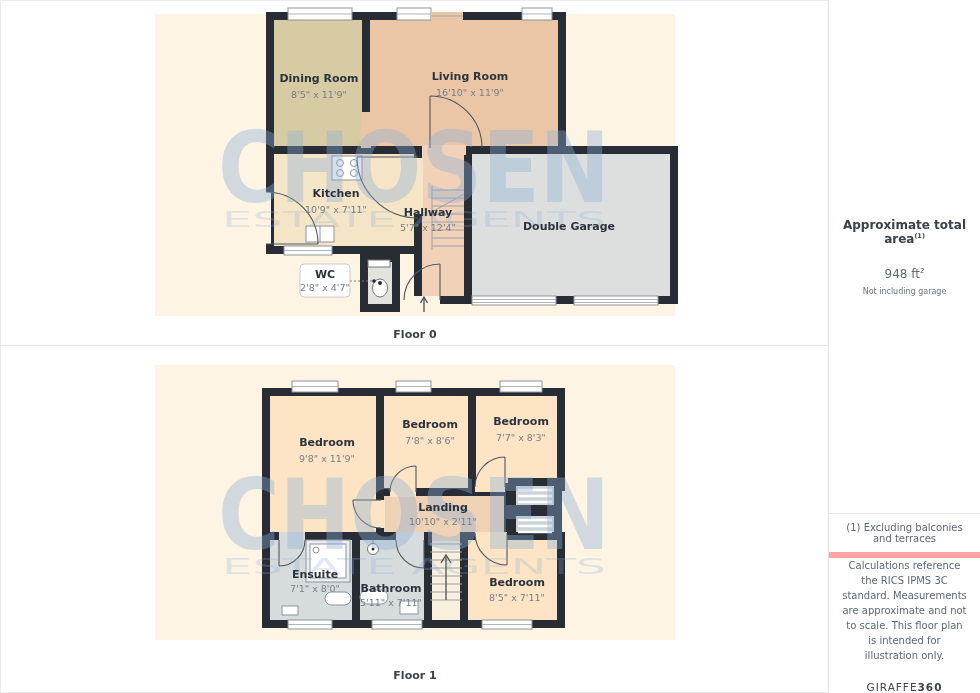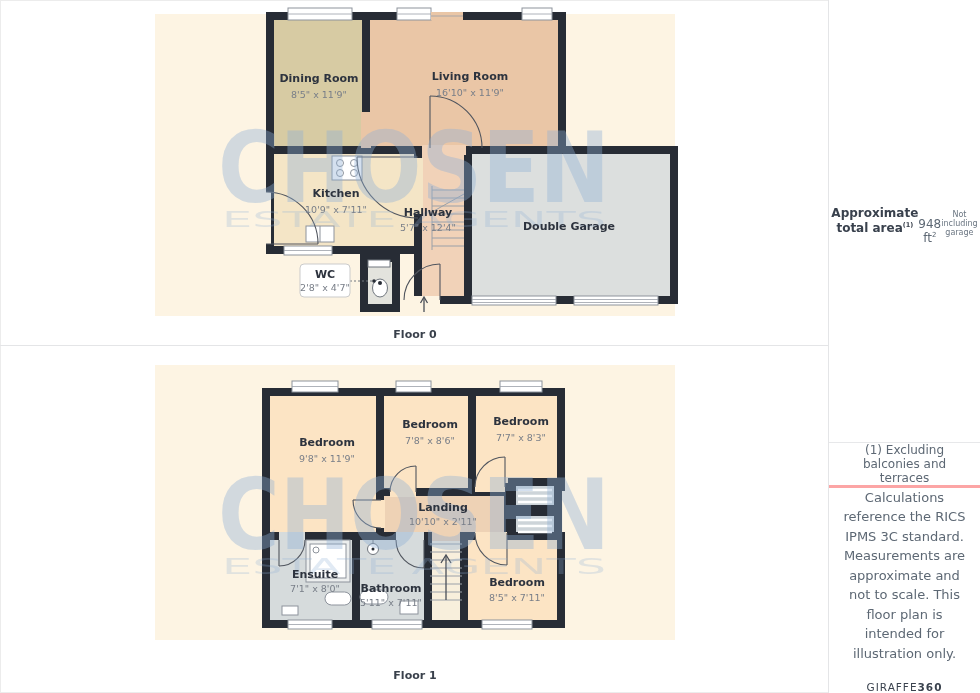--- a/index.html
+++ b/index.html
@@ -9,29 +9,29 @@
   .floor-panel{position:relative;width:828px;}
   .panel-0{height:345px;border-bottom:1px solid #e4e5e7;}
   .panel-1{height:347px;}
   svg{display:block;font-family:"DejaVu Sans",sans-serif;}
   .room-name{font-size:11px;font-weight:600;fill:#2d333e;}
   .room-dims{font-size:9.5px;fill:#787e88;}
   .floor-label{font-size:11px;font-weight:600;fill:#39404b;}
   .wm-big{font-weight:600;fill:#8fb0d6;opacity:0.38;}
   .wm-small{fill:#8fb0d6;opacity:0.26;}
   .sidebar{position:absolute;left:828px;top:0;width:152px;height:693px;border-left:1px solid #e4e5e7;box-sizing:border-box;display:flex;flex-direction:column;background:#fff;}
-  .sb-area{height:546px;box-sizing:border-box;border-bottom:1px solid #e7e8ea;display:flex;flex-direction:row;align-items:center;justify-content:center;text-align:center;padding:0 8px;}
+  .sb-area{height:546px;box-sizing:border-box;border-bottom:1px solid #e7e8ea;display:flex;flex-direction:column;align-items:center;justify-content:center;text-align:center;padding:0 8px;}
   .sb-area-title{font-size:12px;font-weight:700;color:#39414d;line-height:1.2;}
   .sb-area-title sup{font-size:6.5px;}
   .sb-area-value{font-size:12px;color:#5d6874;margin-top:20px;}
   .sb-area-value sup{font-size:7px;}
   .sb-area-note{font-size:8px;color:#6b7682;margin-top:6px;text-align:center;}
-  .sb-footnote{height:46px;box-sizing:border-box;border-bottom:3px solid #fca5a5;display:flex;align-items:center;justify-content:flex-end;text-align:center;font-size:12px;color:#5d6874;padding:0 8px;}
+  .sb-footnote{height:46px;box-sizing:border-box;border-bottom:6px solid #fca5a5;display:flex;align-items:center;justify-content:flex-end;text-align:center;font-size:10px;color:#5d6874;padding:0 8px;}
   .sb-disclaimer{flex:1;display:flex;flex-direction:column;align-items:center;justify-content:center;text-align:center;padding:0 13px;}
-  .sb-disc-text{font-size:13px;line-height:1.5;color:#5d6874;}
+  .sb-disc-text{font-size:10px;line-height:1.5;color:#5d6874;}
   .sb-brand{margin-top:18px;font-size:10.5px;letter-spacing:1px;color:#3a424e;}
   .sb-brand b{font-weight:800;}
 </style>
 </head>
 <body>
 
 <div class="page">
   <div class="main">
 
     <div class="floor-panel panel-0">

